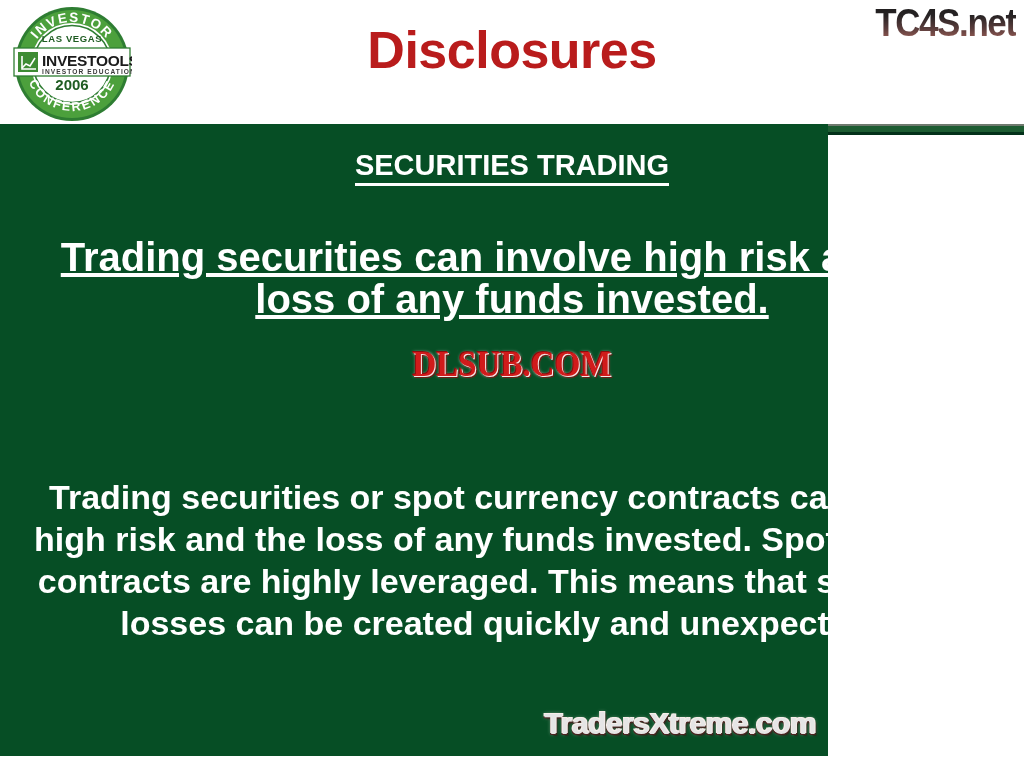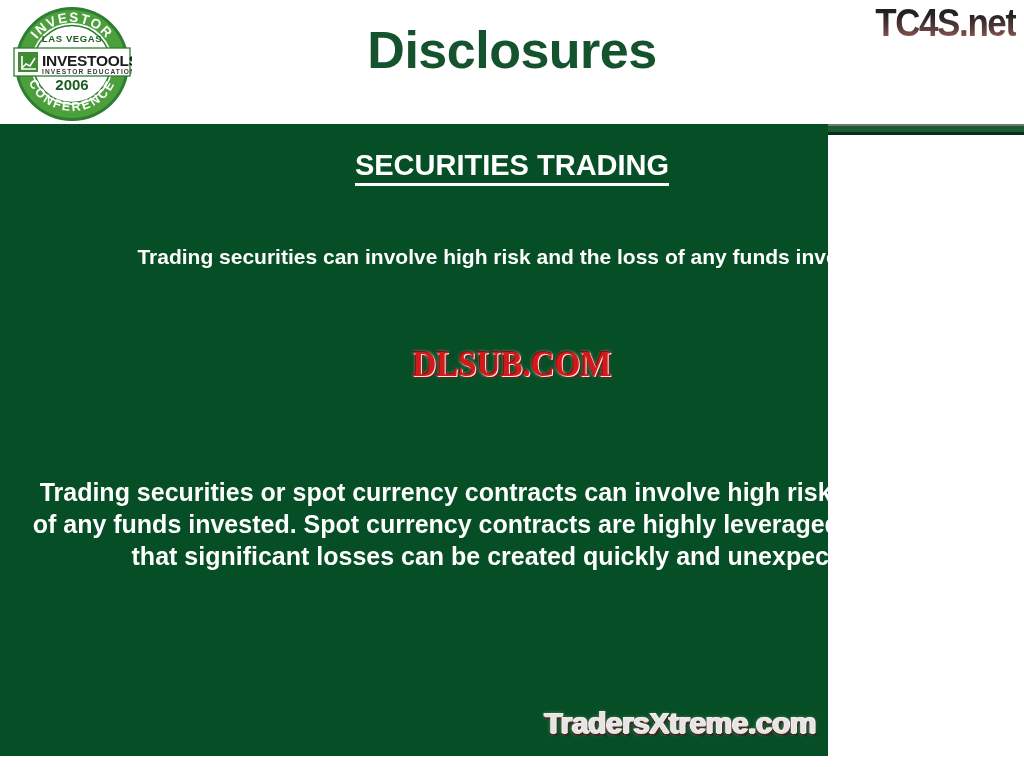--- a/index.html
+++ b/index.html
@@ -59,21 +59,21 @@
   }
   #badge svg { display: block; width: 120px; height: 120px; }
 
   
   #slide-title {
     position: absolute;
     left: 180px;
     top: 19px;
     width: 664px;
     text-align: center;
-    color: #14532d;
+    color: #b91c1c;
     font-size: 52px;
     font-weight: bold;
     letter-spacing: -0.5px;
     line-height: 62px;
     white-space: nowrap;
   }
 
   
   #tc4s-logo {
     position: absolute;
@@ -131,28 +131,29 @@
     position: absolute;
     left: 28px;
     width: 968px;
     text-align: center;
     color: #ffffff;
     font-weight: bold;
   }
 
   #para-securities {
     top: 112px;
-    font-size: 21px;
+    font-size: 40px;
     line-height: 42px;
+    text-decoration: underline;
   }
 
   #para-currency {
     top: 352px;
-    font-size: 25px;
-    line-height: 32px;
+    font-size: 34px;
+    line-height: 42px;
   }
 
   
   #watermark-dlsub {
     position: absolute;
     left: 0;
     top: 222px;
     width: 1024px;
     text-align: center;
     font-family: "Liberation Serif", "DejaVu Serif", serif;

